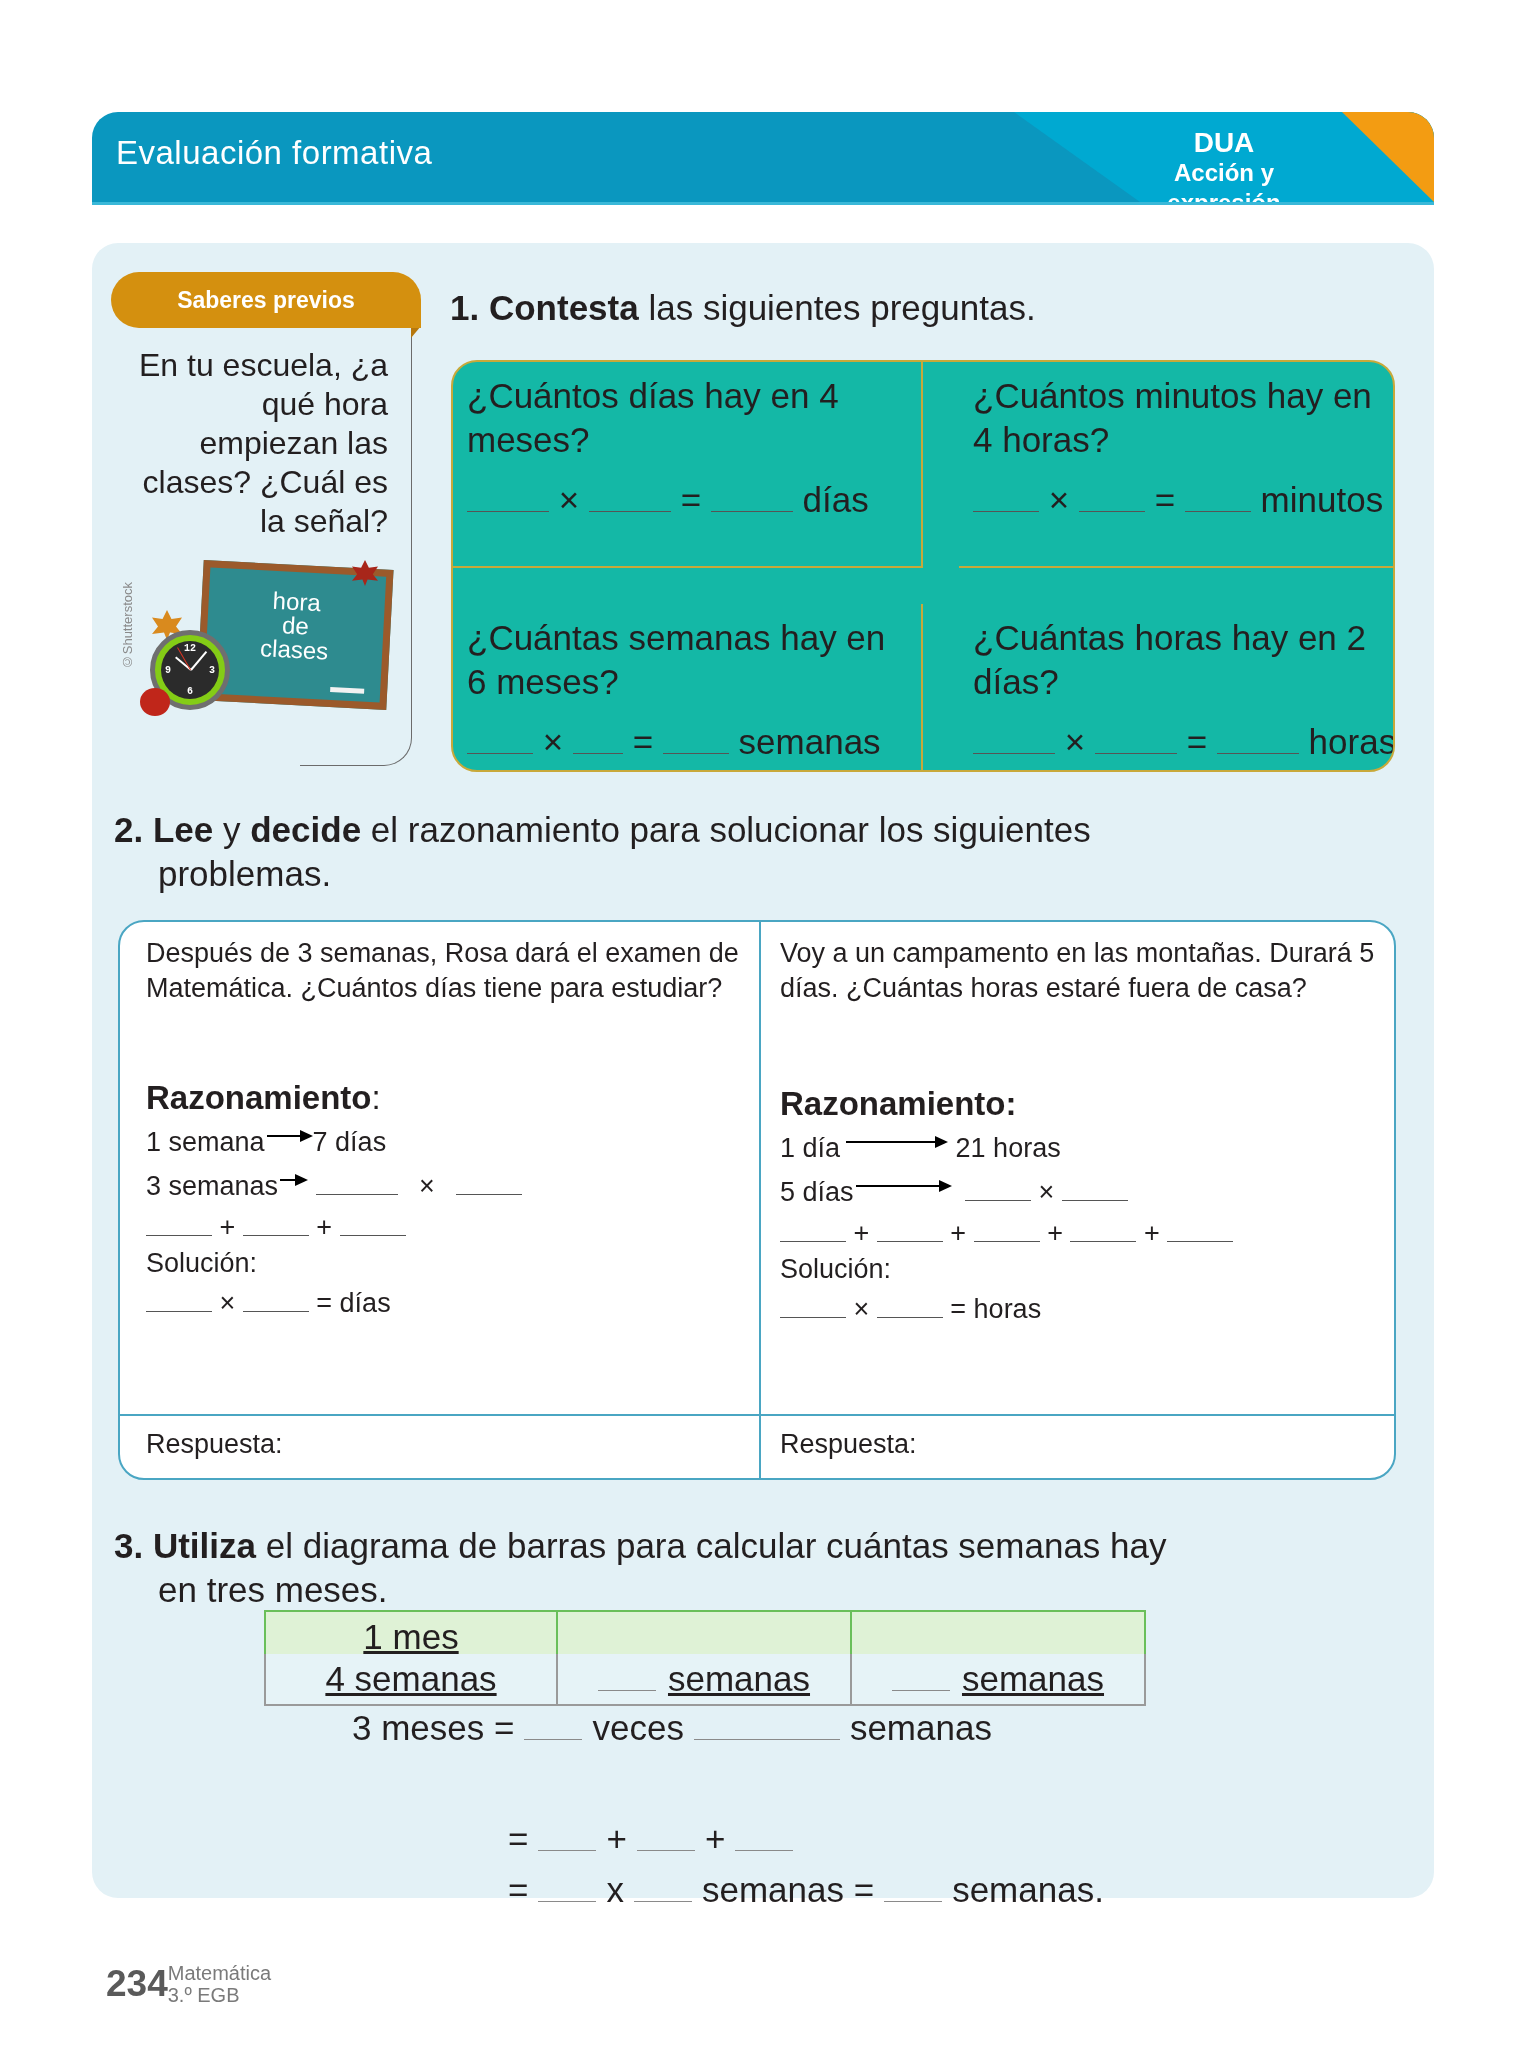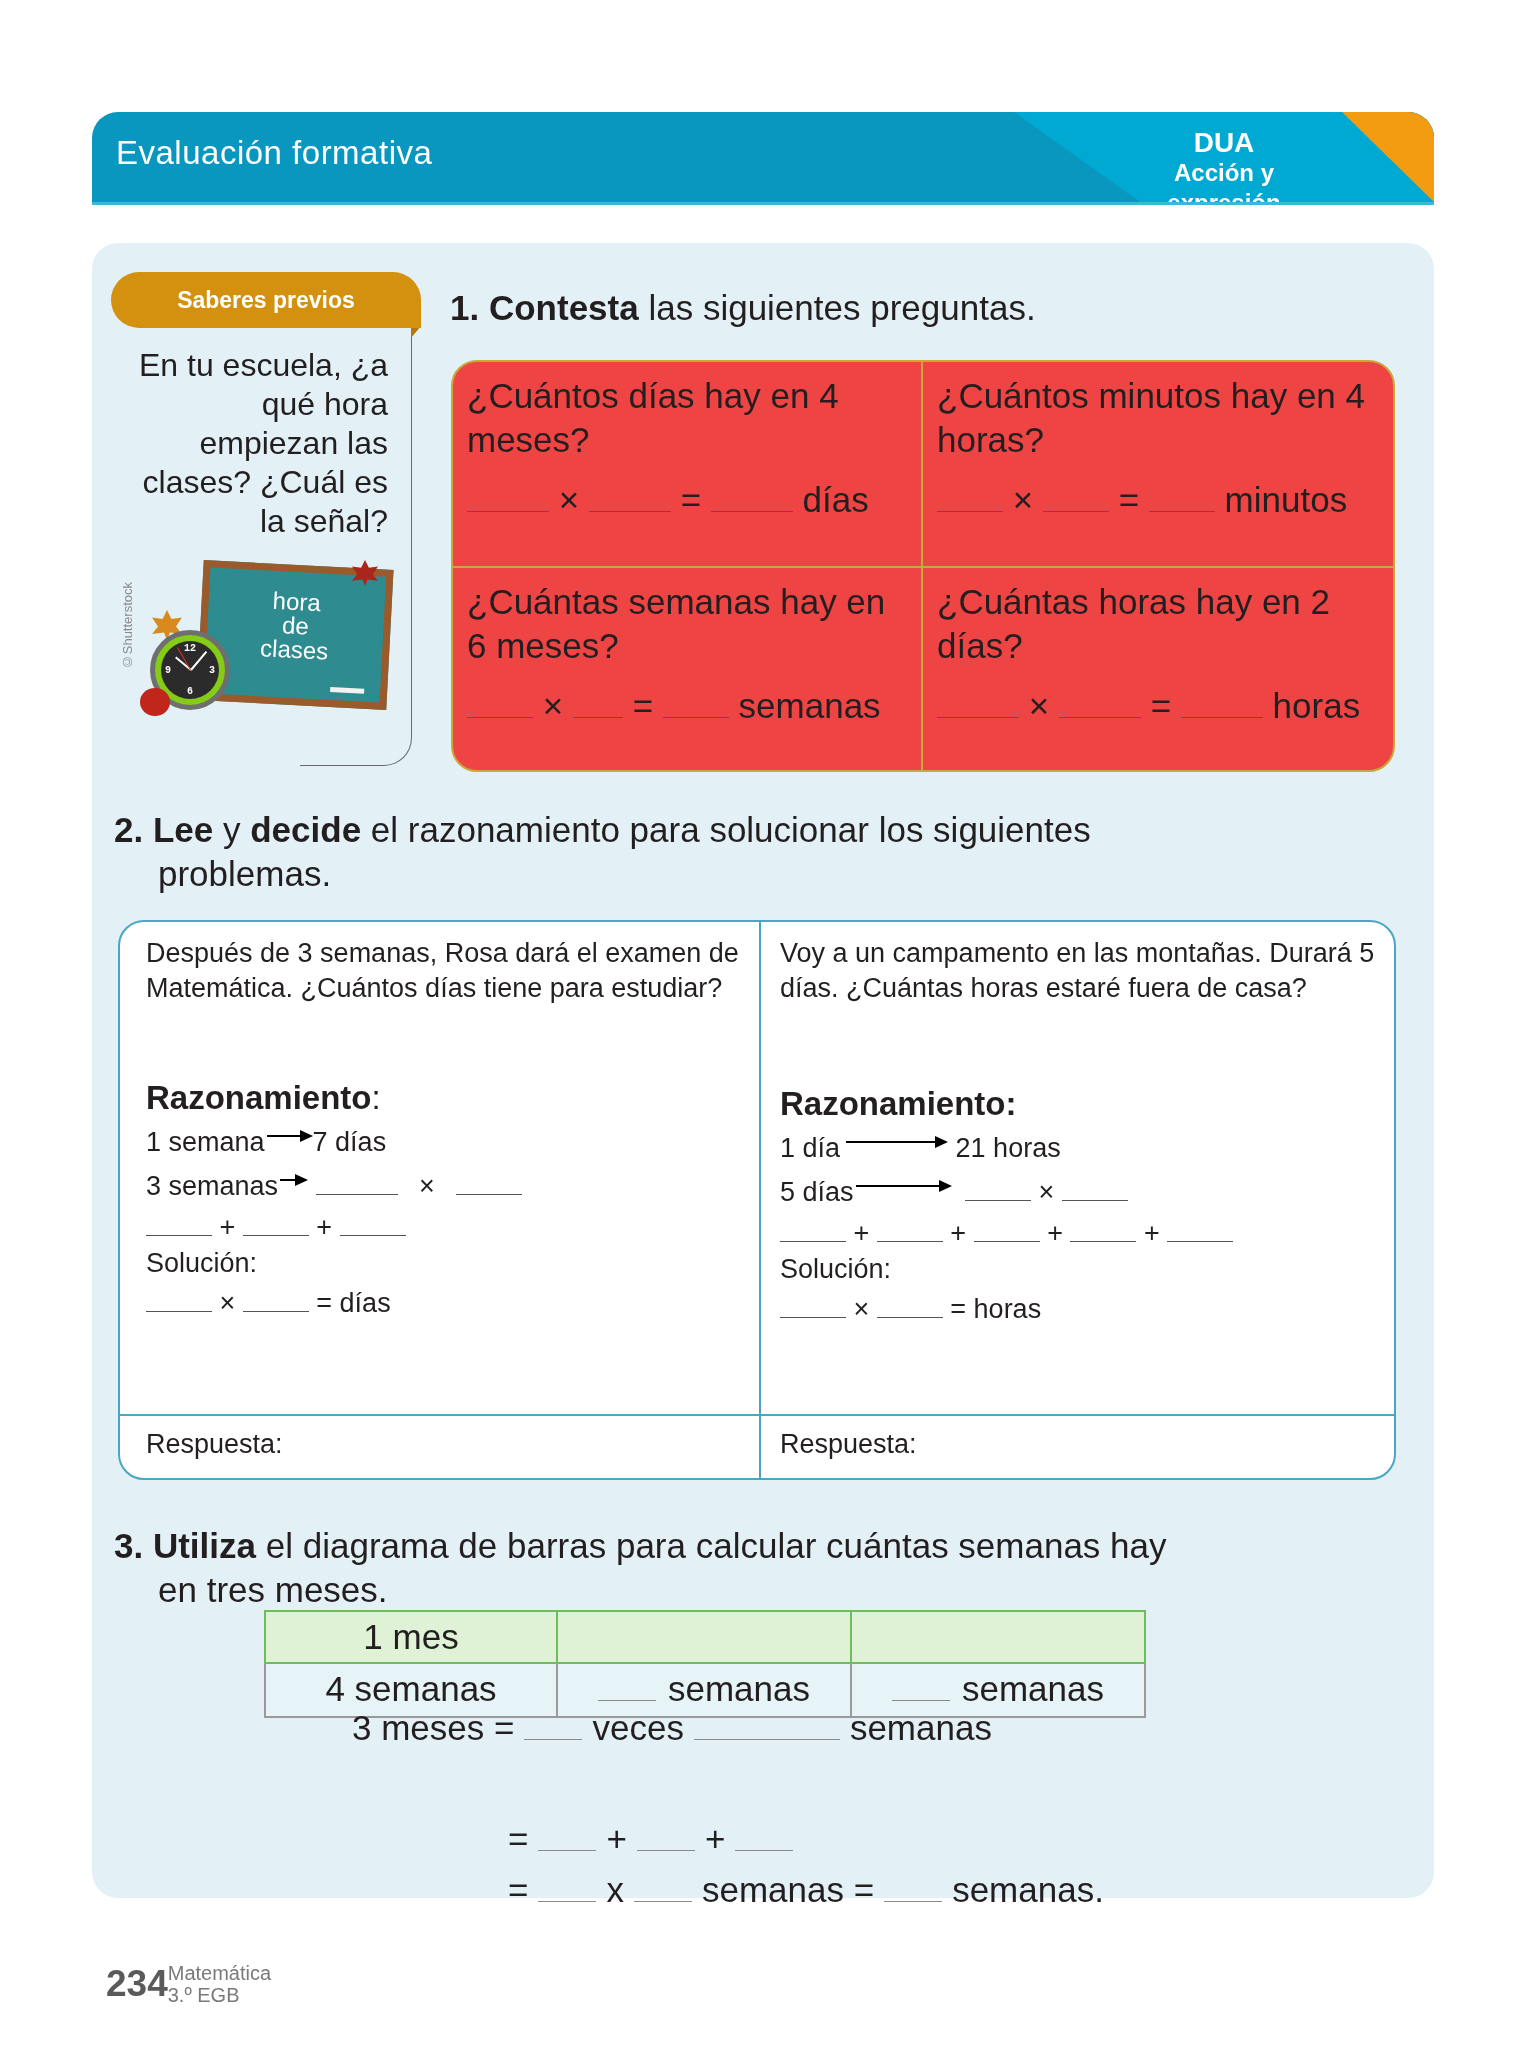--- a/index.html
+++ b/index.html
@@ -58,22 +58,22 @@
 
   
   .q-heading { position: absolute; font-size: 35px; line-height: 44px; color: #231f20; }
   .q-heading b { font-weight: bold; }
   .q1-head { left: 450px; top: 286px; }
   .q2-head { left: 114px; top: 808px; width: 1200px; }
   .q2-head .cont, .q3-head .cont { display: block; padding-left: 44px; }
 
   
   .quiz { position: absolute; left: 451px; top: 360px; width: 944px; height: 412px;
-    background: #ef4444; border: 2px solid #c8a93a; border-radius: 26px;
-    display: grid; grid-template-columns: 470px 1fr; grid-template-rows: 206px 1fr; overflow: hidden; }
+    background: #14b8a6; border: 2px solid #c8a93a; border-radius: 26px;
+    display: grid; grid-template-columns: 470px 1fr; grid-template-rows: 206px 1fr; overflow: hidden; gap: 36px; }
   .quiz .cell { padding: 12px 14px; border-color: #c8a93a; border-style: solid; border-width: 0; font-size: 35px; line-height: 44px; }
   .quiz .cell.c0 { border-right-width: 2px; border-bottom-width: 2px; }
   .quiz .cell.c1 { border-bottom-width: 2px; }
   .quiz .cell.c2 { border-right-width: 2px; }
   .quiz .eq { margin-top: 16px; white-space: nowrap; }
   .blank { display: inline-block; border-bottom: 1.5px solid #555; vertical-align: baseline; height: 1px; }
 
   
   .problems { position: absolute; left: 118px; top: 920px; width: 1278px; height: 560px;
     background: #fff; border: 2px solid #4aa6c3; border-radius: 26px; overflow: hidden; }
@@ -87,21 +87,21 @@
   .prob .line { white-space: nowrap; height: 44px; line-height: 44px; }
   .arrow { display: inline-block; position: relative; height: 2px; background: #000; vertical-align: middle; margin: 0 2px; top: -8px; }
   .arrow::after { content: ""; position: absolute; right: -2px; top: -5px; border-left: 13px solid #000;
     border-top: 6px solid transparent; border-bottom: 6px solid transparent; }
   .resp { position: absolute; top: 500px; font-size: 27px; line-height: 44px; }
   .resp.r0 { left: 26px; }
   .resp.r1 { left: 660px; }
 
   
   .bars { position: absolute; left: 264px; top: 1610px; width: 882px; }
-  .bars .row { display: grid; grid-template-columns: 294px 294px 294px; height: 54px; }
+  .bars .row { display: grid; grid-template-columns: 294px 294px 294px; height: 44px; text-decoration: underline; }
   .bars .row.top > div { background: #dff2d6; border: 2px solid #6abf5a; border-left-width: 0; }
   .bars .row.top > div:first-child { border-left-width: 2px; }
   .bars .row.bottom > div { background: #e6f3f7; border: 2px solid #9a9a9a; border-top-width: 0; border-left-width: 0; }
   .bars .row.bottom > div:first-child { border-left-width: 2px; }
   .bars .row > div { text-align: center; font-size: 35px; line-height: 50px; }
   .bars .row.bottom .blank { width: 58px; margin-right: 12px; border-bottom-color: #8a8a8a; }
 
   .calc { position: absolute; font-size: 35px; line-height: 48px; white-space: nowrap; }
   .calc .blank { width: 58px; margin: 0 10px; border-bottom-color: #8a8a8a; }
   .calc .blank.long { width: 146px; }

